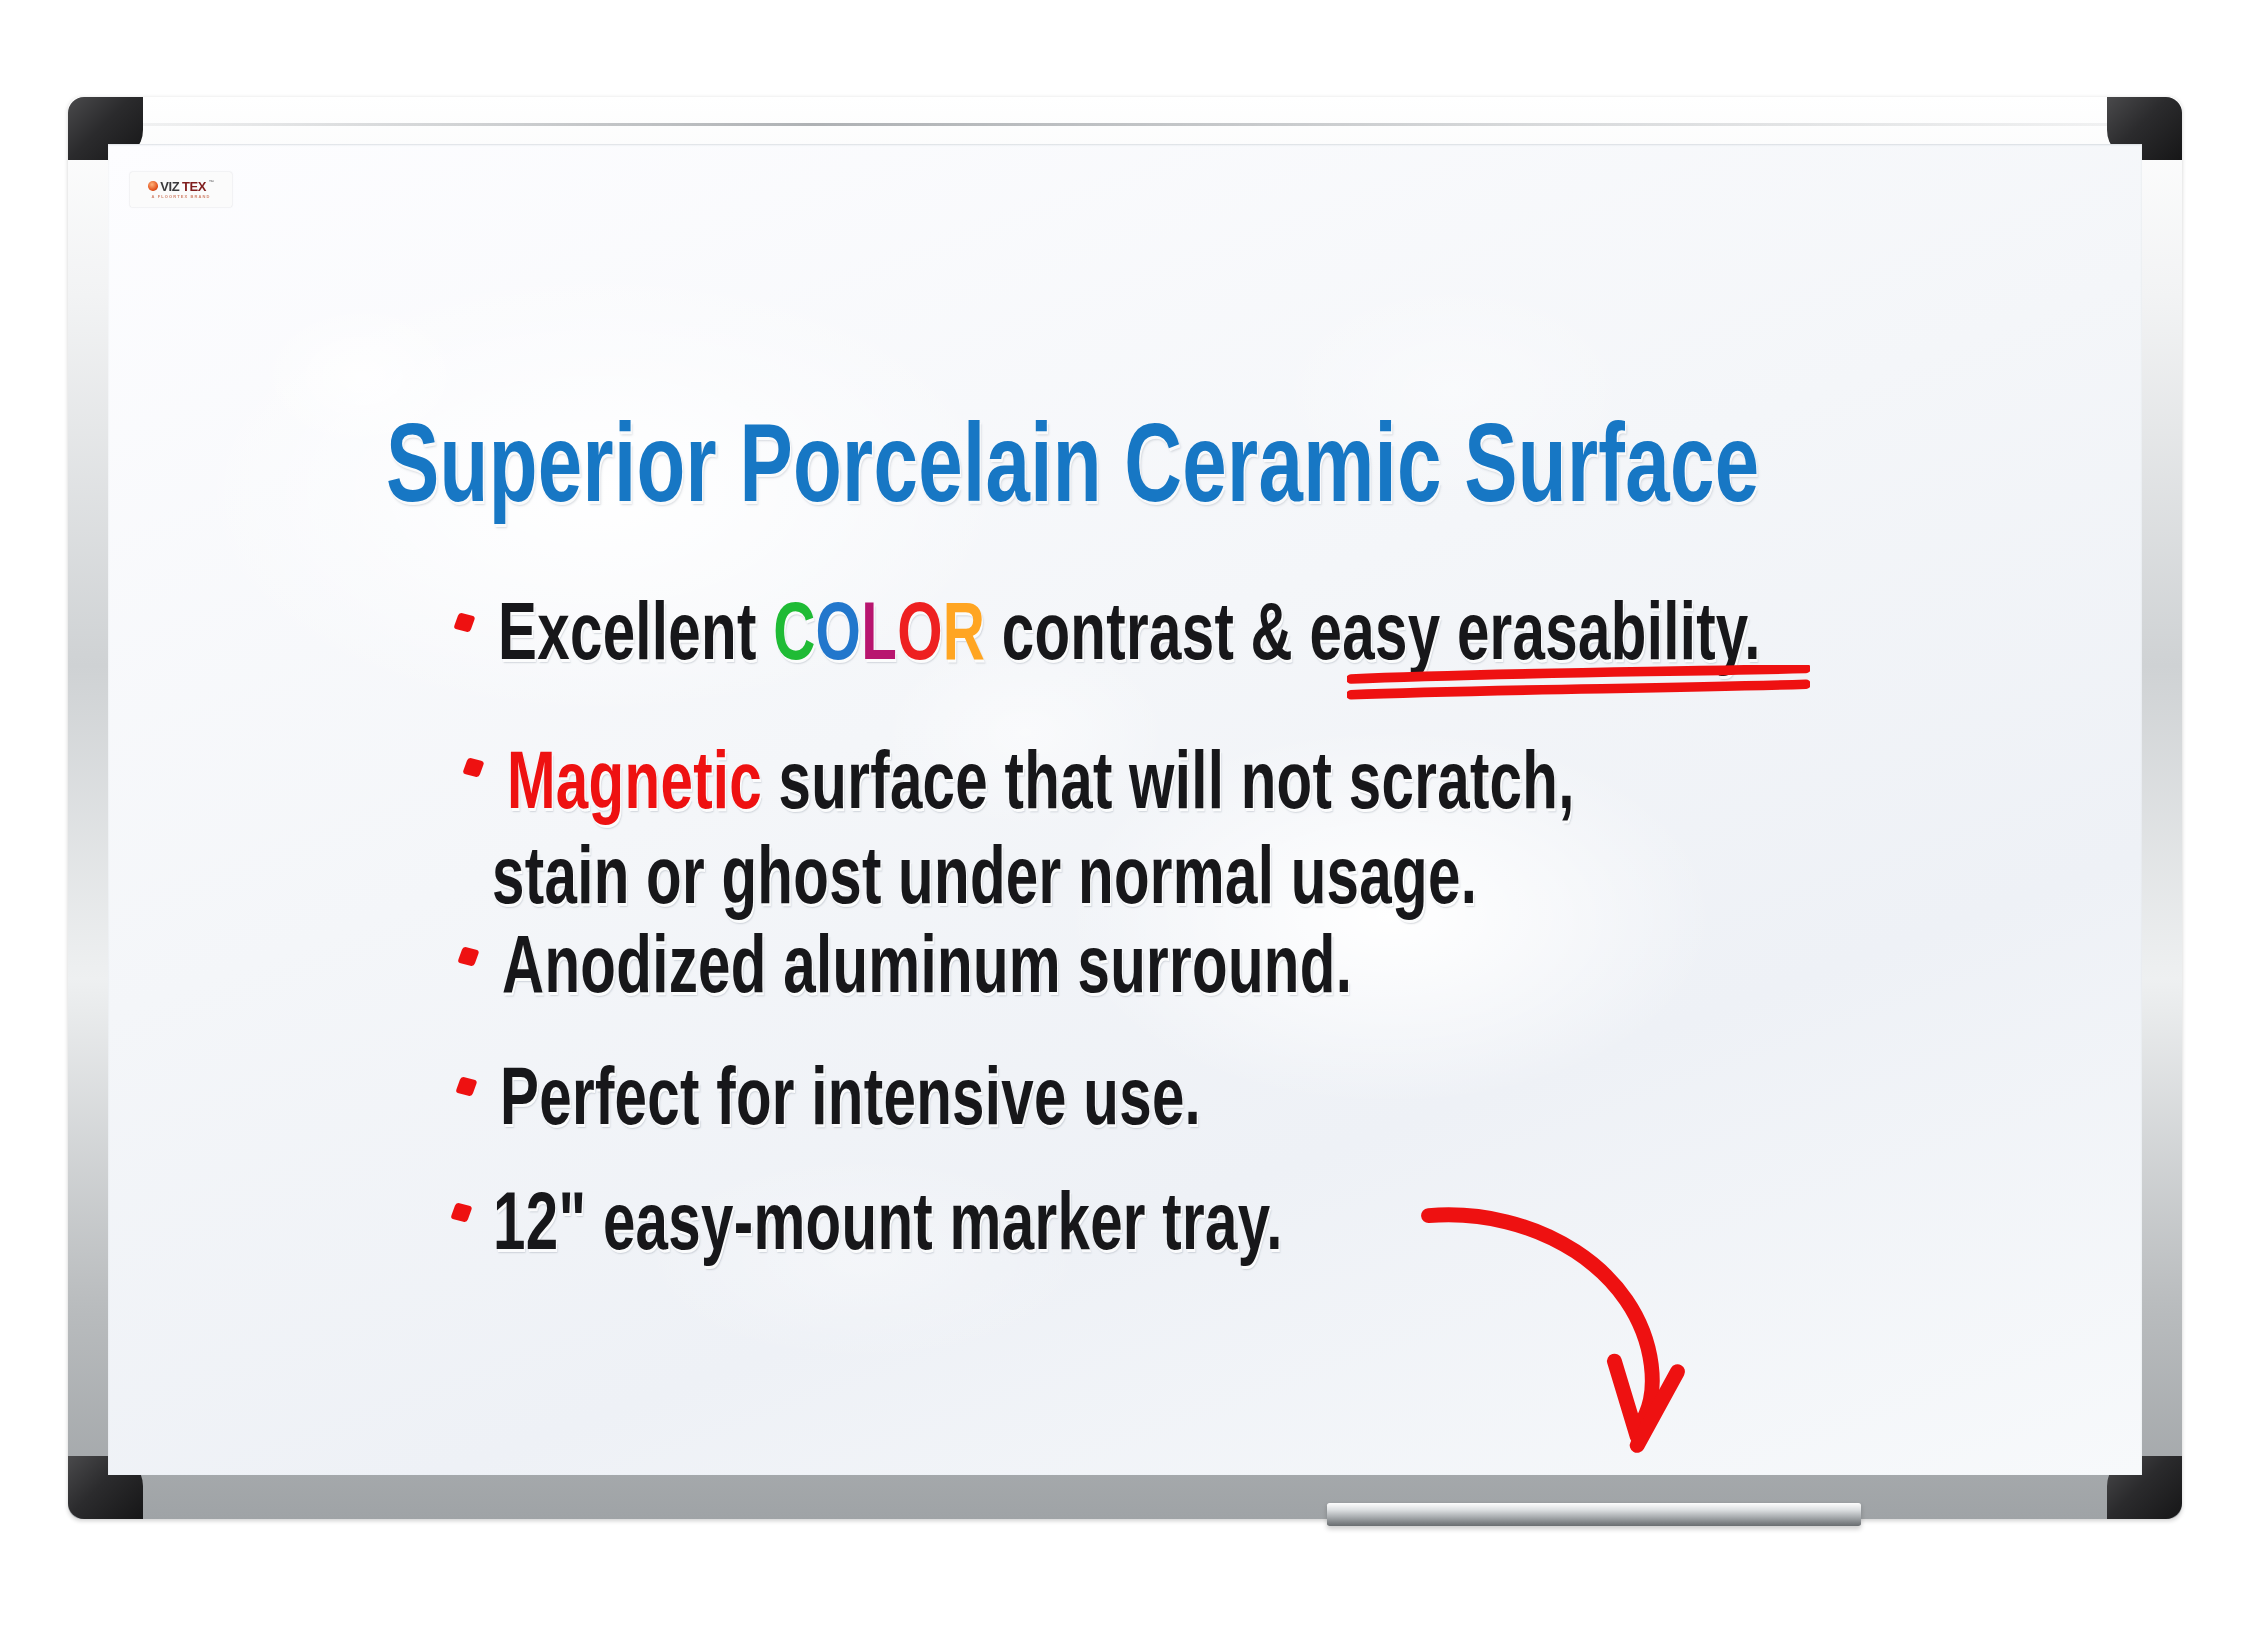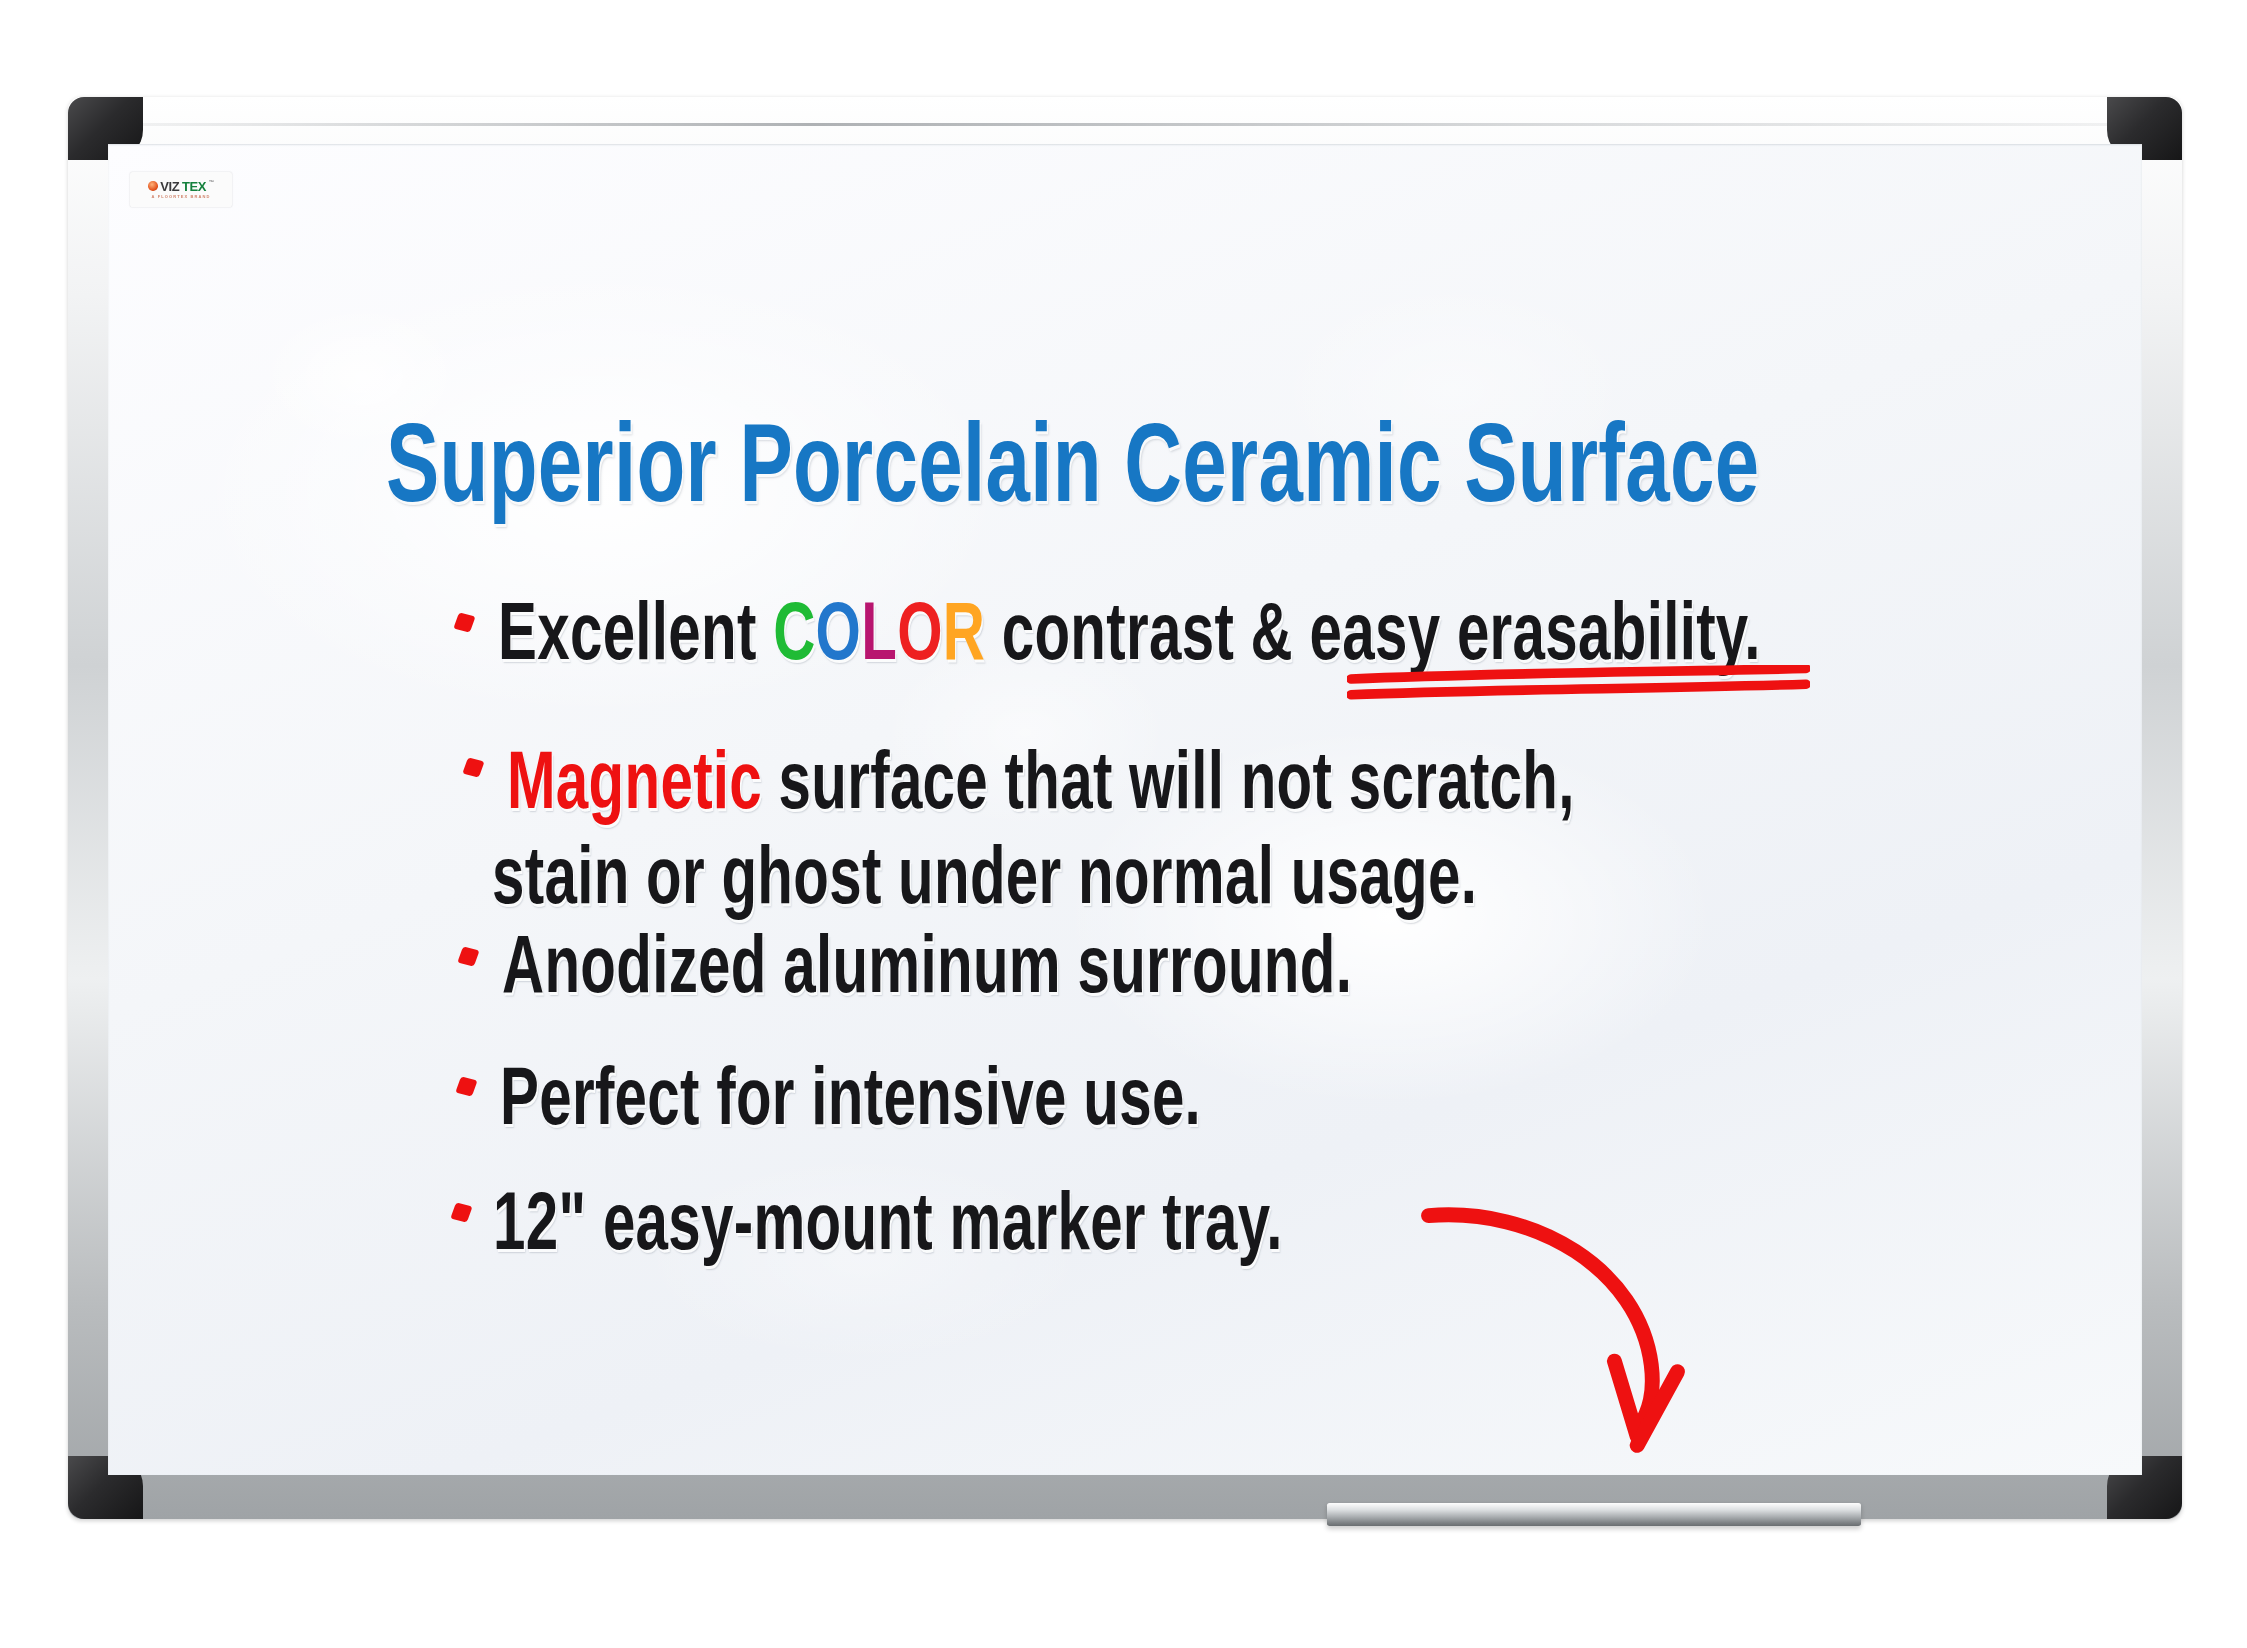--- a/index.html
+++ b/index.html
@@ -103,21 +103,21 @@
     flex-direction: column;
     justify-content: center;
     align-items: center;
   }
   .logo-row { display:flex; align-items:center; gap:2.6px; line-height:1; }
   .logo-dot {
     width: 9.7px; height: 9.7px; border-radius: 50%;
     background: radial-gradient(circle at 40% 35%, #ffb27a, #e2501a 65%, #8e2a08);
   }
   .logo-viz { font: 700 13px/1 "Liberation Sans", sans-serif; color:#3a3a3c; letter-spacing:-0.4px; }
-  .logo-tex { font: 700 13px/1 "Liberation Sans", sans-serif; color:#15803d; letter-spacing:-0.4px; }
+  .logo-tex { font: 700 13px/1 "Liberation Sans", sans-serif; color:#7f1d1d; letter-spacing:-0.4px; }
   .logo-tm  { font: 700 5.3px/1 "Liberation Sans", sans-serif; color:#7a7a7c; align-self:flex-start; }
   .logo-tag {
     font: 700 4px/1 "Liberation Sans", sans-serif;
     color: #c25a3a; letter-spacing: 1.1px; margin-top: 2.6px;
     opacity: .75;
   }
 
   
   .content {
     position: absolute;

